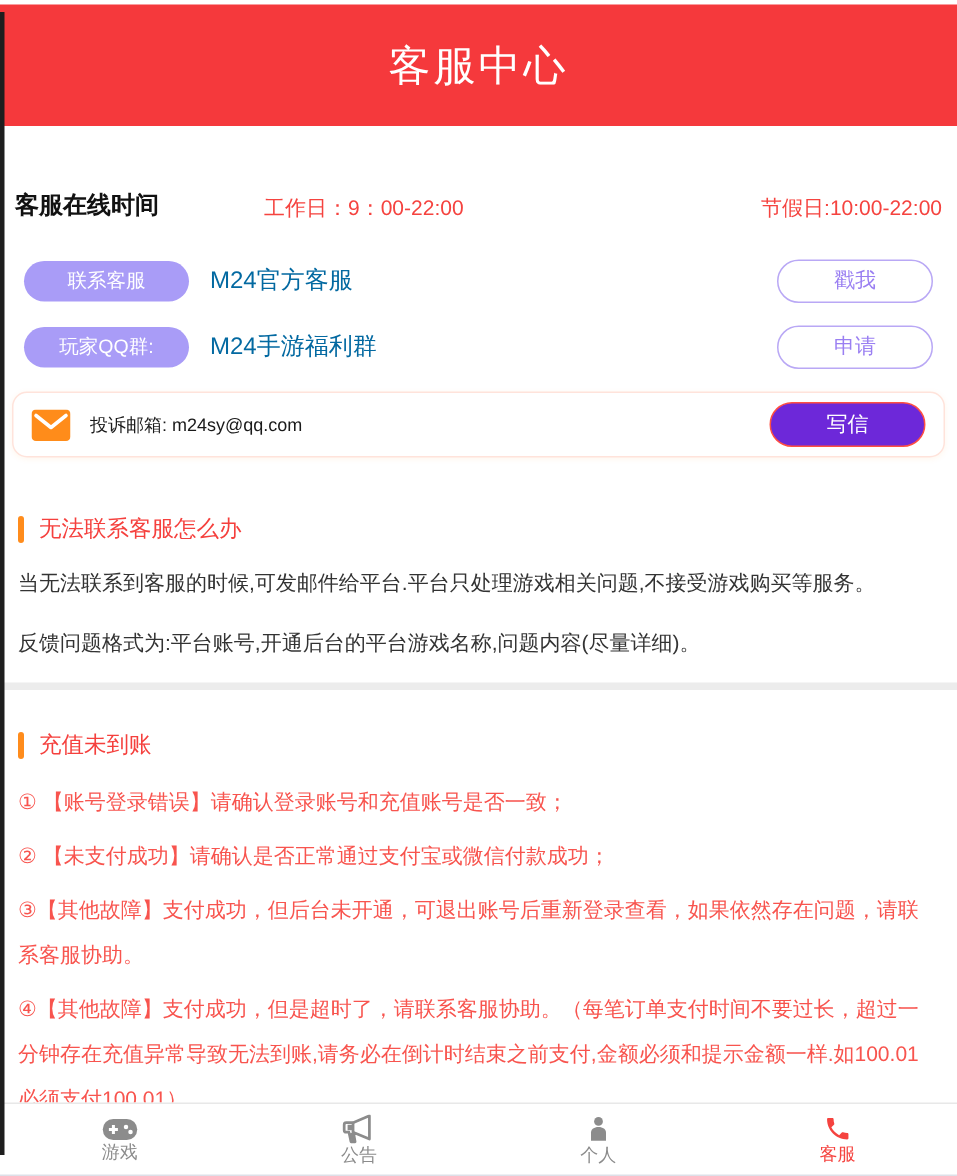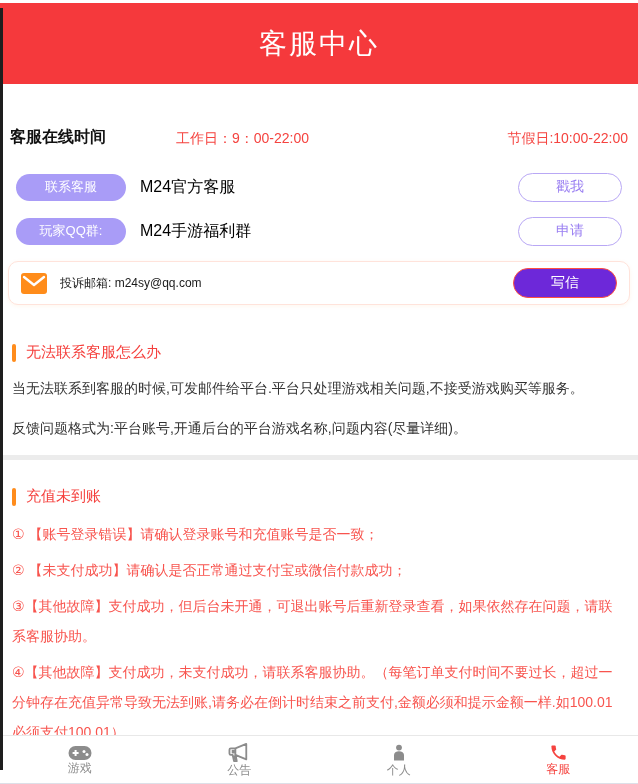--- a/index.html
+++ b/index.html
@@ -18,21 +18,21 @@
 
   .time-row { margin:43px 10px 0 10px; display:flex; align-items:flex-end; }
   .time-label { font-size:16px; font-weight:bold; color:#111; }
   .time-mid { margin-left:70px; margin-right:auto; font-size:14px; color:#f5433f; }
   .time-holiday { font-size:14px; color:#f5433f; }
 
   .contact-rows { margin-top:25px; }
   .contact-row { display:flex; align-items:center; height:28px; margin:0 16px 16px 16px; }
   .pill-badge { width:110px; height:27px; border-radius:999px; background:#a99cf7; color:#fff;
     font-size:13px; display:flex; align-items:center; justify-content:center; }
-  .contact-name { margin-left:14px; font-size:16px; color:#000000;text-align:center; }
+  .contact-name { margin-left:14px; font-size:16px; color:#0369a1;text-align:center; }
   .outline-btn { margin-left:auto; width:104px; height:29px; border-radius:999px;
     border:1px solid #b9a8f5; background:#fff; color:#9a7ff2; font-size:14px;
     display:flex; align-items:center; justify-content:center; cursor:pointer;
     font-family:inherit; }
 
   .email-card { margin:4px 8px 0 8px; height:44px; border:1px solid #ffe3db; border-radius:10px;
     box-shadow:0 1px 4px rgba(255,140,26,.08); display:flex; align-items:center; padding:0 12px; background:#fff; }
   .mail-icon { width:26px; height:21px; flex:0 0 auto; }
   .email-text { margin-left:13px; font-size:12px; color:#1a1a1a; }
   .solid-btn { margin-left:auto; width:104px; height:30px; border-radius:999px;
@@ -118,21 +118,21 @@
     <div class="divider dv1"></div>
 
     <section class="info mt27">
       <div class="sec-title">
         <span class="sec-bar"></span>
         <span class="sec-title-text">充值未到账</span>
       </div>
       <p class="sec-item" style="margin-top:13px;">① 【账号登录错误】请确认登录账号和充值账号是否一致；</p>
       <p class="sec-item">② 【未支付成功】请确认是否正常通过支付宝或微信付款成功；</p>
       <p class="sec-item">③【其他故障】支付成功，但后台未开通，可退出账号后重新登录查看，如果依然存在问题，请联系客服协助。</p>
-      <p class="sec-item">④【其他故障】支付成功，未支付成功，请联系客服协助。（每笔订单支付时间不要过长，超过一分钟存在充值异常导致无法到账,请务必在倒计时结束之前支付,金额必须和提示金额一样.如100.01必须支付100.01）</p>
+      <p class="sec-item">④【其他故障】支付成功，但是超时了，请联系客服协助。（每笔订单支付时间不要过长，超过一分钟存在充值异常导致无法到账,请务必在倒计时结束之前支付,金额必须和提示金额一样.如100.01必须支付100.01）</p>
     </section>
 
     <div class="divider dv2"></div>
 
   </main>
 
   <nav class="tabbar">
 
     <div class="tab">
       <span>

